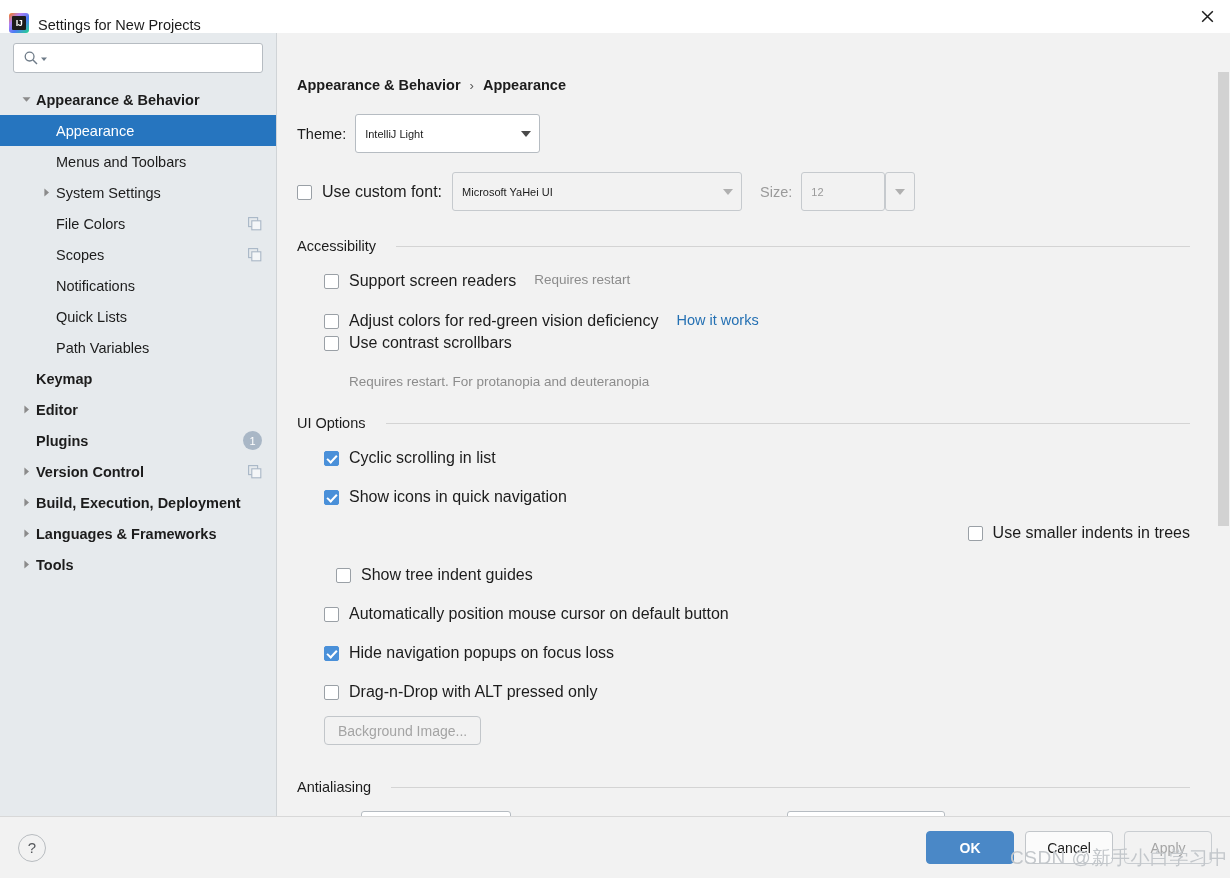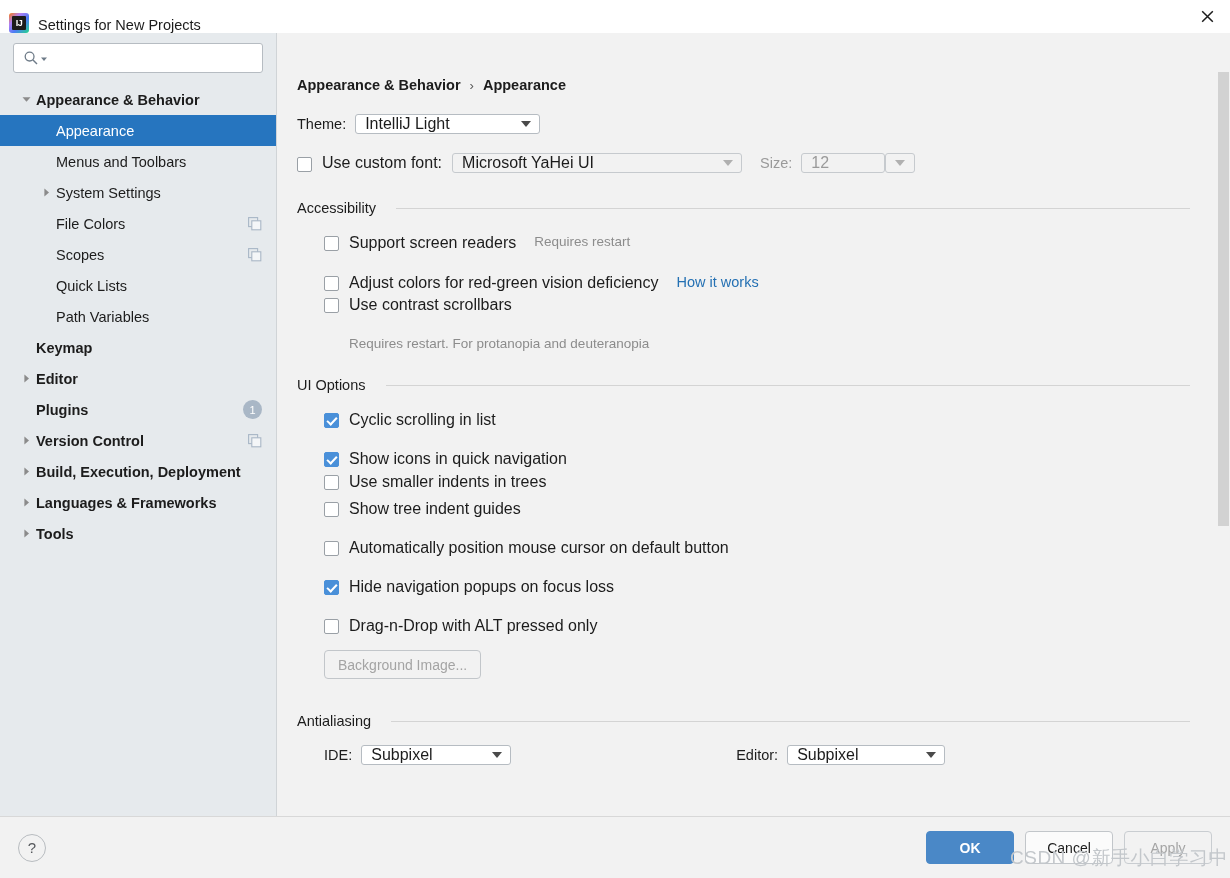--- a/index.html
+++ b/index.html
@@ -123,27 +123,27 @@
     display: flex; align-items: center; gap: 9px;
     margin-bottom: 21px;
   }
   .crumb-sep { color: #5a5a5a; font-weight: normal; font-size: 13px; }
 
   .row-line { display: flex; align-items: center; }
   .field-label { font-size: 14.5px; color: #1c1c1c; }
   .field-label.muted { color: #9a9a9a; }
 
   .combo {
-    height: 20px;
+    height: 39px;
     background: #ffffff;
     border: 1px solid #b6bcc2;
     border-radius: 3px;
     display: inline-flex; align-items: center;
     padding: 0 0 0 9px;
-    font-size: 16px; color: #1c1c1c;
+    font-size: 11px; color: #1c1c1c;
     cursor: pointer;
     position: relative;
   }
   .combo .arrow-cell {
     width: 26px; display: flex; align-items: center; justify-content: center;
     margin-left: auto;
   }
   .combo.disabled {
     background: #f2f2f2; border-color: #c6cace; color: #9a9a9a;
   }
@@ -313,20 +313,24 @@
           <span class="row-label">Scopes</span>
           <span class="row-spacer"></span>
           <span class="copy-icon">
             <svg width="14" height="14" viewBox="0 0 14 14" aria-hidden="true">
               <rect x="0.6" y="0.6" width="9" height="9" stroke="#a9b7c6" stroke-width="1.1" fill="#e6eaed"></rect>
               <rect x="3.8" y="3.8" width="9" height="9" stroke="#a9b7c6" stroke-width="1.1" fill="#f4f6f8"></rect>
             </svg>
           </span>
         </div>
 
+        <div class="tree-row lvl1">
+          <span class="indent"></span>
+          <span class="row-label">Notifications</span>
+        </div>
 
         <div class="tree-row lvl1">
           <span class="indent"></span>
           <span class="row-label">Quick Lists</span>
         </div>
 
         <div class="tree-row lvl1">
           <span class="indent"></span>
           <span class="row-label">Path Variables</span>
         </div>
@@ -463,29 +467,29 @@
         <div class="section-head">
           <span class="section-title">UI Options</span>
           <span class="rule"></span>
         </div>
 
         <div style="padding-left:27px;">
           <div class="cb-line" style="margin-bottom:21px;">
             <span class="checkbox checked"></span>
             <span class="cb-text">Cyclic scrolling in list</span>
           </div>
-          <div class="cb-line" style="margin-bottom:5px;">
+          <div class="cb-line" style="margin-bottom:18px;">
             <span class="checkbox checked"></span>
             <span class="cb-text">Show icons in quick navigation</span>
           </div>
-          <div class="cb-line" style="margin-bottom:9px;">
+          <div class="cb-line" style="margin-bottom:24px;justify-content:flex-end;">
             <span class="checkbox"></span>
             <span class="cb-text">Use smaller indents in trees</span>
           </div>
-          <div class="cb-line" style="margin-bottom:21px;">
+          <div class="cb-line" style="margin-bottom:21px;margin-left:12px;">
             <span class="checkbox"></span>
             <span class="cb-text">Show tree indent guides</span>
           </div>
           <div class="cb-line" style="margin-bottom:21px;">
             <span class="checkbox"></span>
             <span class="cb-text">Automatically position mouse cursor on default button</span>
           </div>
           <div class="cb-line" style="margin-bottom:21px;">
             <span class="checkbox checked"></span>
             <span class="cb-text">Hide navigation popups on focus loss</span>

